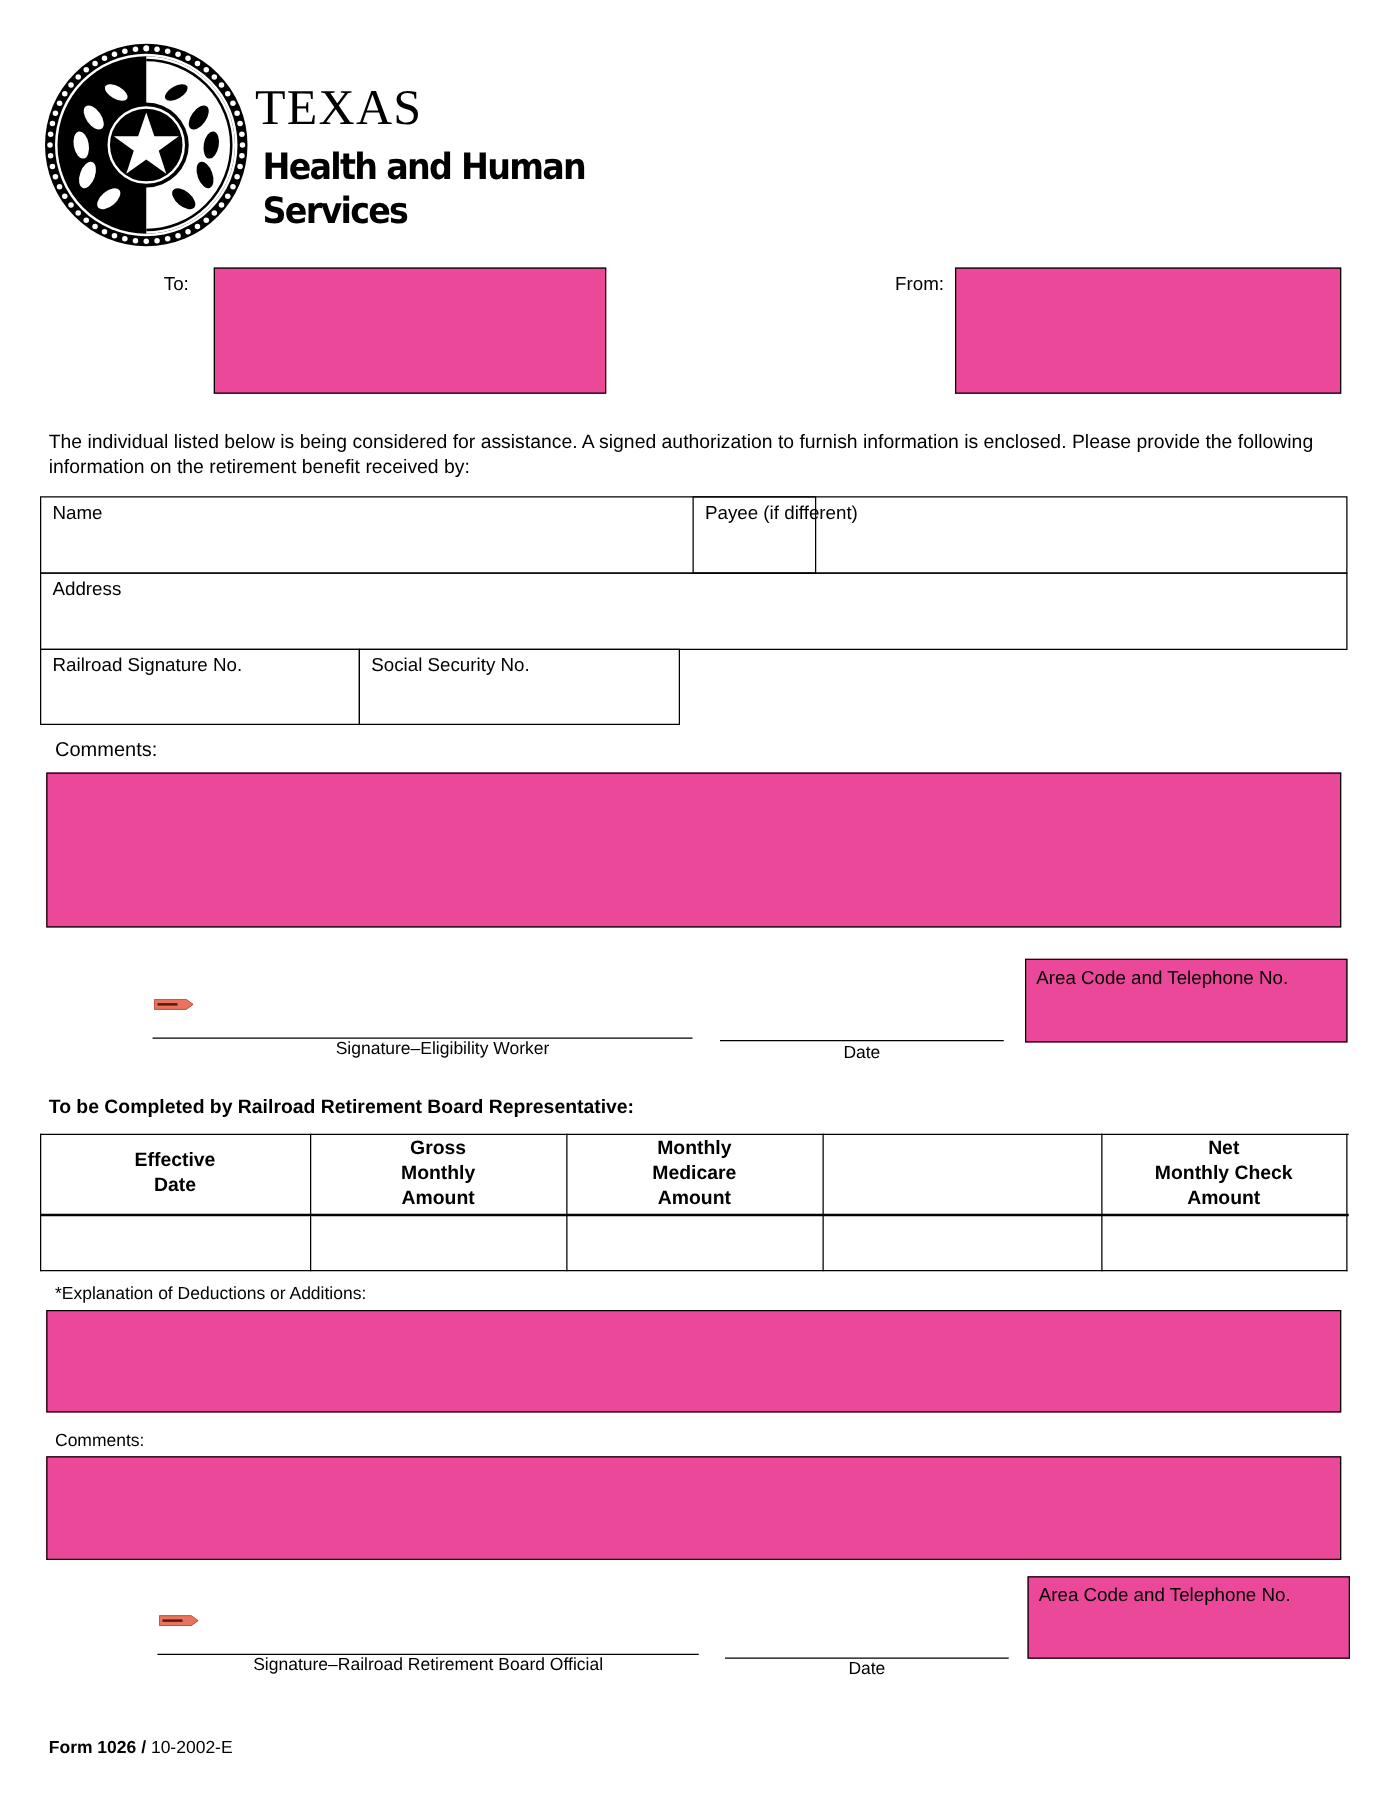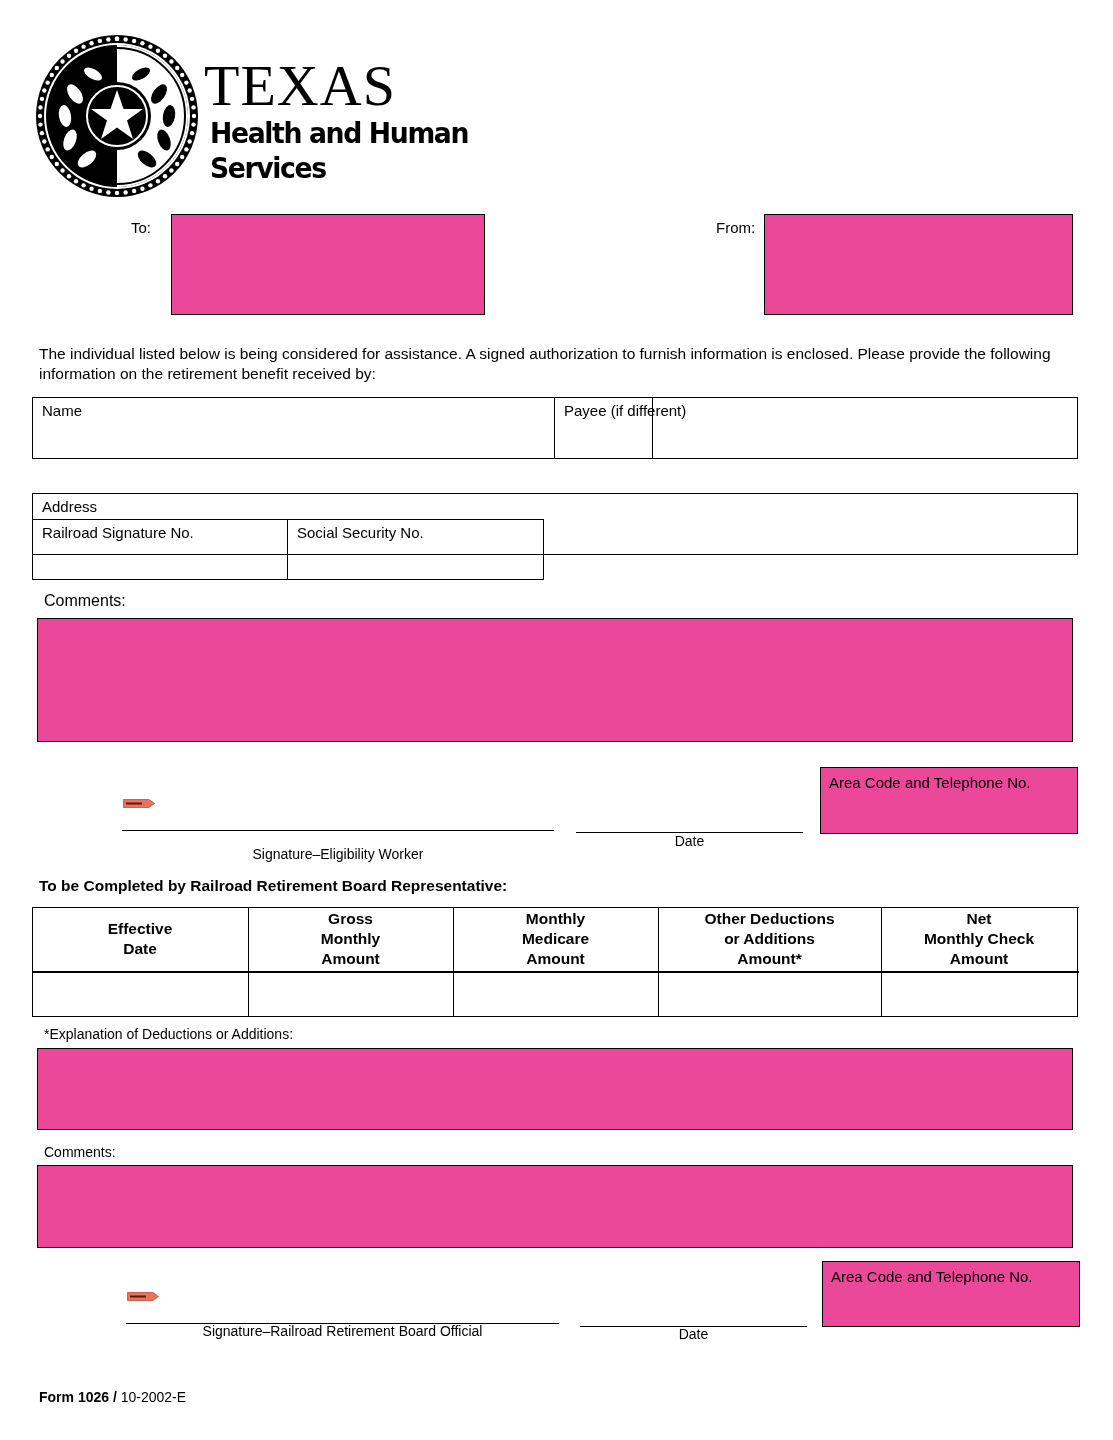--- a/index.html
+++ b/index.html
@@ -101,56 +101,56 @@
       <ellipse cx="134" cy="82" rx="6" ry="11" transform="rotate(10 134 82)"></ellipse>
       <ellipse cx="129" cy="106" rx="6" ry="11" transform="rotate(-20 129 106)"></ellipse>
       <ellipse cx="112" cy="125" rx="6" ry="11" transform="rotate(-50 112 125)"></ellipse>
       <ellipse cx="106" cy="40" rx="5" ry="10" transform="rotate(60 106 40)"></ellipse>
     </g>
     <circle cx="82" cy="82" r="34" fill="#000"></circle>
     <circle cx="82" cy="82" r="30" fill="none" stroke="#fff" stroke-width="2"></circle>
     <polygon fill="#fff" points="82,56 88.5,75 108,75 92,86.5 98,105 82,93.5 66,105 72,86.5 56,75 75.5,75"></polygon>
   </svg>
 </div>
-<div class="abs" style="left:204px;top:56px;font-family:'Liberation Serif',serif;font-size:58px;line-height:60px;letter-spacing:1px;">TEXAS</div>
+<div class="abs" style="left:204px;top:56px;font-family:'Liberation Serif',serif;font-size:40px;line-height:60px;letter-spacing:1px;">TEXAS</div>
 <div class="abs" style="left:210px;top:116px;font-family:'DejaVu Sans',sans-serif;font-weight:bold;font-size:29px;line-height:34px;letter-spacing:-1.5px;transform:scaleX(0.92);transform-origin:left;">Health and Human</div>
 <div class="abs" style="left:210px;top:151px;font-family:'DejaVu Sans',sans-serif;font-weight:bold;font-size:29px;line-height:34px;letter-spacing:-1.5px;transform:scaleX(0.92);transform-origin:left;">Services</div>
 
 <div class="lbl" style="left:131px;top:219px;font-size:15px;">To:</div>
 <div class="box field" style="left:171px;top:214px;width:314px;height:101px;"></div>
 <div class="lbl" style="left:716px;top:219px;font-size:15px;">From:</div>
 <div class="box field" style="left:764px;top:214px;width:309px;height:101px;"></div>
 
 <div class="abs" style="left:39px;top:344px;width:1040px;font-size:15.5px;line-height:20px;">The individual listed below is being considered for assistance. A signed authorization to furnish information is enclosed. Please provide the following information on the retirement benefit received by:</div>
 
 <div class="cell field" style="left:32px;top:397px;width:621px;height:62px;">
   <span class="t">Name</span>
 </div>
 <div class="cell field" style="left:554px;top:397px;width:524px;height:62px;padding-left:12px;">
   <span class="t">Payee (if different)</span>
 </div>
-<div class="cell field" style="left:32px;top:458px;width:1046px;height:62px;margin-top:35px;">
+<div class="cell field" style="left:32px;top:458px;width:1046px;height:62px;">
   <span class="t">Address</span>
 </div>
 <div class="cell field" style="left:32px;top:519px;width:256px;height:61px;">
   <span class="t">Railroad Signature No.</span>
 </div>
 <div class="cell field" style="left:287px;top:519px;width:257px;height:61px;">
   <span class="t">Social Security No.</span>
 </div>
 
 <div class="lbl" style="left:44px;top:592px;font-size:16px;">Comments:</div>
 <div class="box field" style="left:37px;top:618px;width:1036px;height:124px;"></div>
 
 <svg class="tag" viewBox="0 0 32 9" style="left:123px;top:799px;">
   <polygon points="0.5,0.5 26,0.5 31.5,4.5 26,8.5 0.5,8.5" fill="#e8735f" stroke="#b0402c" stroke-width="0.7"></polygon>
   <rect x="3" y="3.5" width="16" height="2" fill="#5a1a10"></rect>
 </svg>
 <div class="hline" style="left:122px;top:830px;width:432px;"></div>
-<div class="lbl small" style="left:122px;top:830px;width:432px;text-align:center;margin-top:16px;">Signature–Eligibility Worker</div>
+<div class="lbl small" style="left:138px;top:830px;width:432px;text-align:center;">Signature–Eligibility Worker</div>
 <div class="hline" style="left:576px;top:832px;width:227px;"></div>
 <div class="lbl small" style="left:576px;top:833px;width:227px;text-align:center;">Date</div>
 <div class="box field" style="left:820px;top:767px;width:258px;height:67px;">
   <span class="abs" style="left:8px;top:6px;font-size:15px;">Area Code and Telephone No.</span>
 </div>
 
 <div class="lbl" style="left:39px;top:877px;font-weight:bold;font-size:15.5px;">To be Completed by Railroad Retirement Board Representative:</div>
 
 <div class="abs" style="left:32px;top:907px;width:1047px;height:95px;">
   <div class="hline" style="left:0;top:0;width:1047px;"></div>
@@ -165,23 +165,20 @@
 
   <div class="hcell" style="left:0;top:0;width:216px;height:64px;">
     <div><span>Effective</span><br><span>Date</span></div>
   </div>
   <div class="hcell" style="left:216px;top:0;width:205px;height:64px;">
     <div><span>Gross</span><br><span>Monthly</span><br><span>Amount</span></div>
   </div>
   <div class="hcell" style="left:421px;top:0;width:205px;height:64px;">
     <div><span>Monthly</span><br><span>Medicare</span><br><span>Amount</span></div>
   </div>
-  <div class="hcell" style="left:626px;top:0;width:223px;height:64px;">
-    <div><span>Other Deductions</span><br><span>or Additions</span><br><span>Amount*</span></div>
-  </div>
   <div class="hcell" style="left:849px;top:0;width:196px;height:64px;">
     <div><span>Net</span><br><span>Monthly Check</span><br><span>Amount</span></div>
   </div>
 
   <div class="abs field" style="left:1px;top:66px;width:215px;height:43px;"></div>
   <div class="abs field" style="left:217px;top:66px;width:204px;height:43px;"></div>
   <div class="abs field" style="left:422px;top:66px;width:204px;height:43px;"></div>
   <div class="abs field" style="left:627px;top:66px;width:222px;height:43px;"></div>
   <div class="abs field" style="left:850px;top:66px;width:195px;height:43px;"></div>
 </div>

